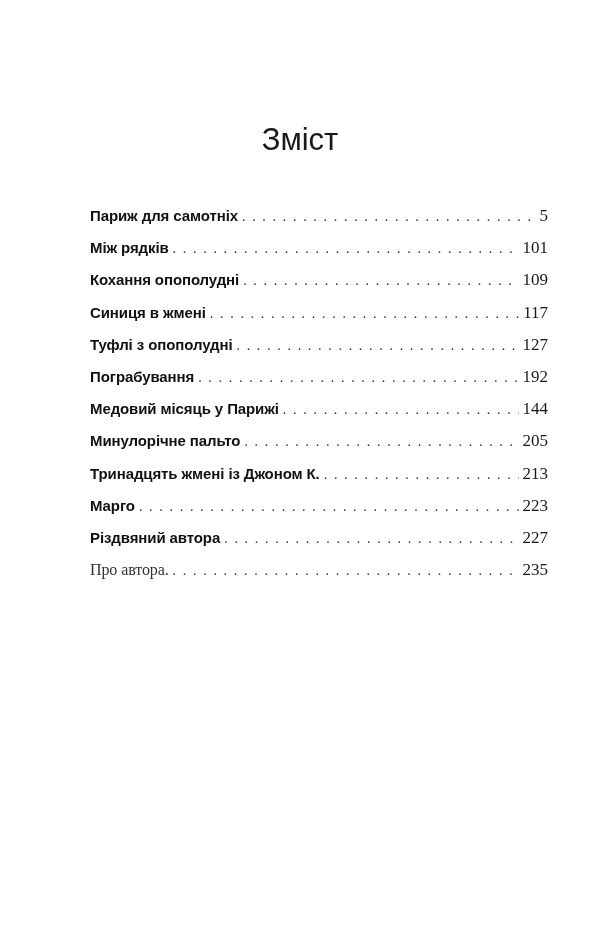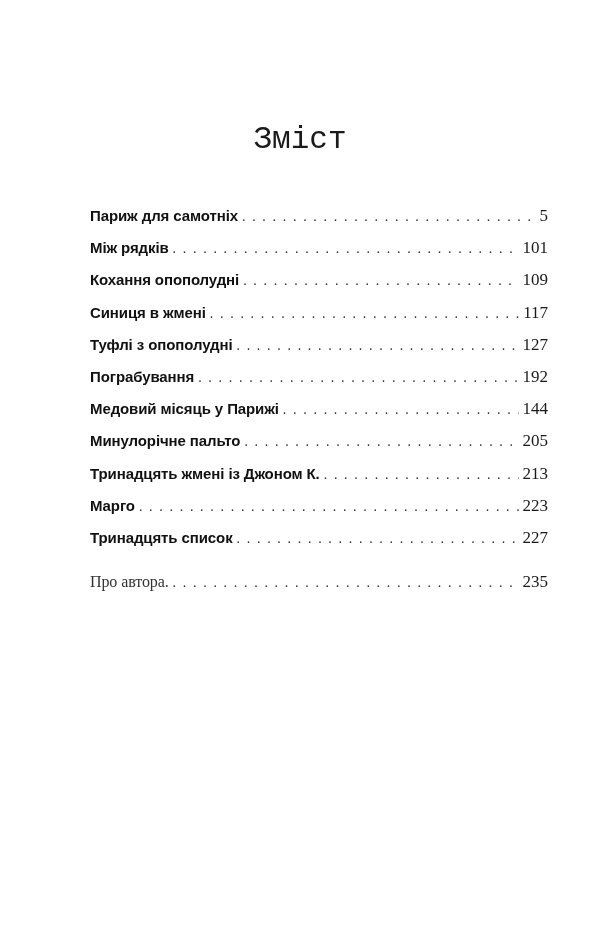--- a/index.html
+++ b/index.html
@@ -1,20 +1,20 @@
 <!DOCTYPE html>
 <html><head>
   <meta charset="utf-8">
   <style>
     html, body { margin: 0; padding: 0; background: #ffffff; }
     body { width: 600px; height: 947px; position: relative; overflow: hidden; color: #1a1a1a; }
     .title {
       position: absolute; left: 0; right: 0; top: 122px;
       text-align: center;
-      font-family: Liberation Mono, monospace;
+      font-family: Liberation Sans, sans-serif;
       font-size: 31px; font-weight: normal; color: #1a1a1a;
     }
     .toc { position: absolute; left: 90px; width: 458px; top: 203px; }
     .row {
       display: flex; align-items: baseline;
       height: 32.2px; line-height: 26px;
       font-size: 15px;
     }
     .row .label {
       font-family: Liberation Sans, sans-serif;
@@ -30,21 +30,21 @@
       content: ". . . . . . . . . . . . . . . . . . . . . . . . . . . . . . . . . . . . . . . . . . . . . . . . . . . . . . . . . . . . . . . . . . . . . . . . . . . . . . . . . . . . .";
     }
     .row .page {
       font-family: "Liberation Serif", "DejaVu Serif", serif;
       font-size: 17px; white-space: nowrap; color: #1a1a1a; min-width: 10px; text-align: right;
     }
     .row.plain .label {
       font-family: "Liberation Serif", "DejaVu Serif", serif;
       font-weight: normal; font-size: 16px; color: #333;
     }
-    .row.plain { margin-top: 12px; }
+    .row.plain { }
   </style>
 </head>
 <body>
 
 <div class="title">Зміст</div>
 
 <div class="toc">
   <div class="row">
     <span class="label">Париж для самотніх</span>
     <span class="leader"></span>
@@ -89,21 +89,21 @@
     <span class="label">Тринадцять жмені із Джоном К.</span>
     <span class="leader"></span>
     <span class="page">213</span>
   </div>
   <div class="row">
     <span class="label">Марго</span>
     <span class="leader"></span>
     <span class="page">223</span>
   </div>
   <div class="row">
-    <span class="label">Тринадцять список</span>
+    <span class="label">Різдвяний автора</span>
     <span class="leader"></span>
     <span class="page">227</span>
   </div>
   <div class="row plain">
     <span class="label">Про автора.</span>
     <span class="leader"></span>
     <span class="page">235</span>
   </div>
 </div>
 

